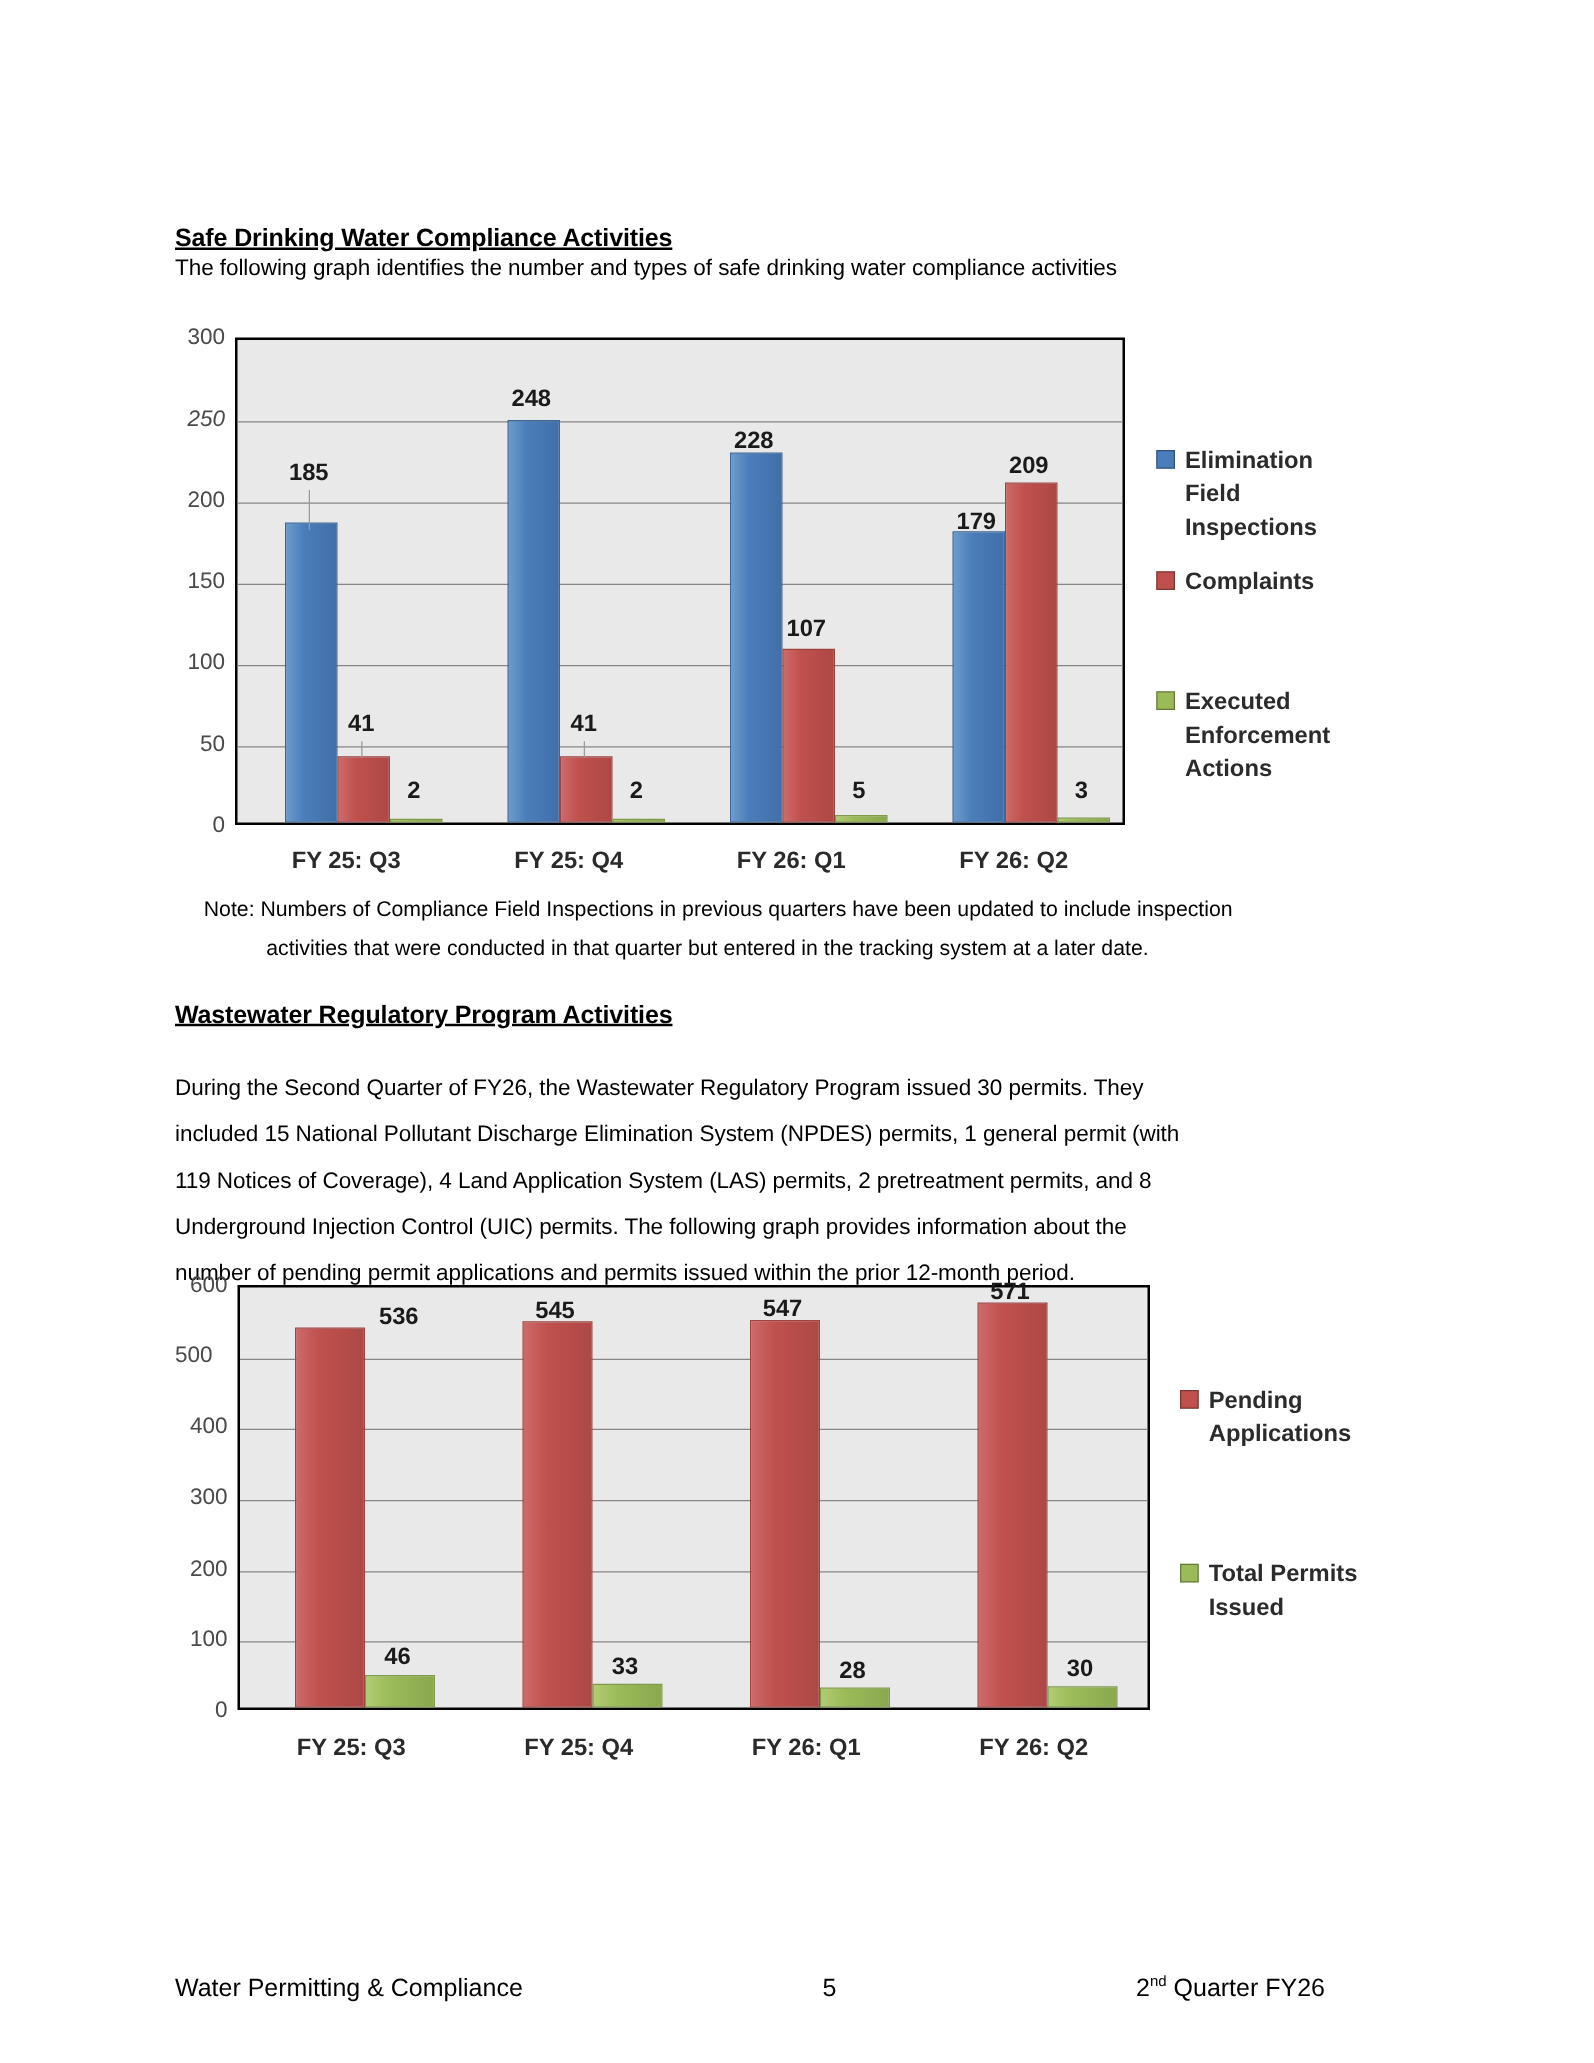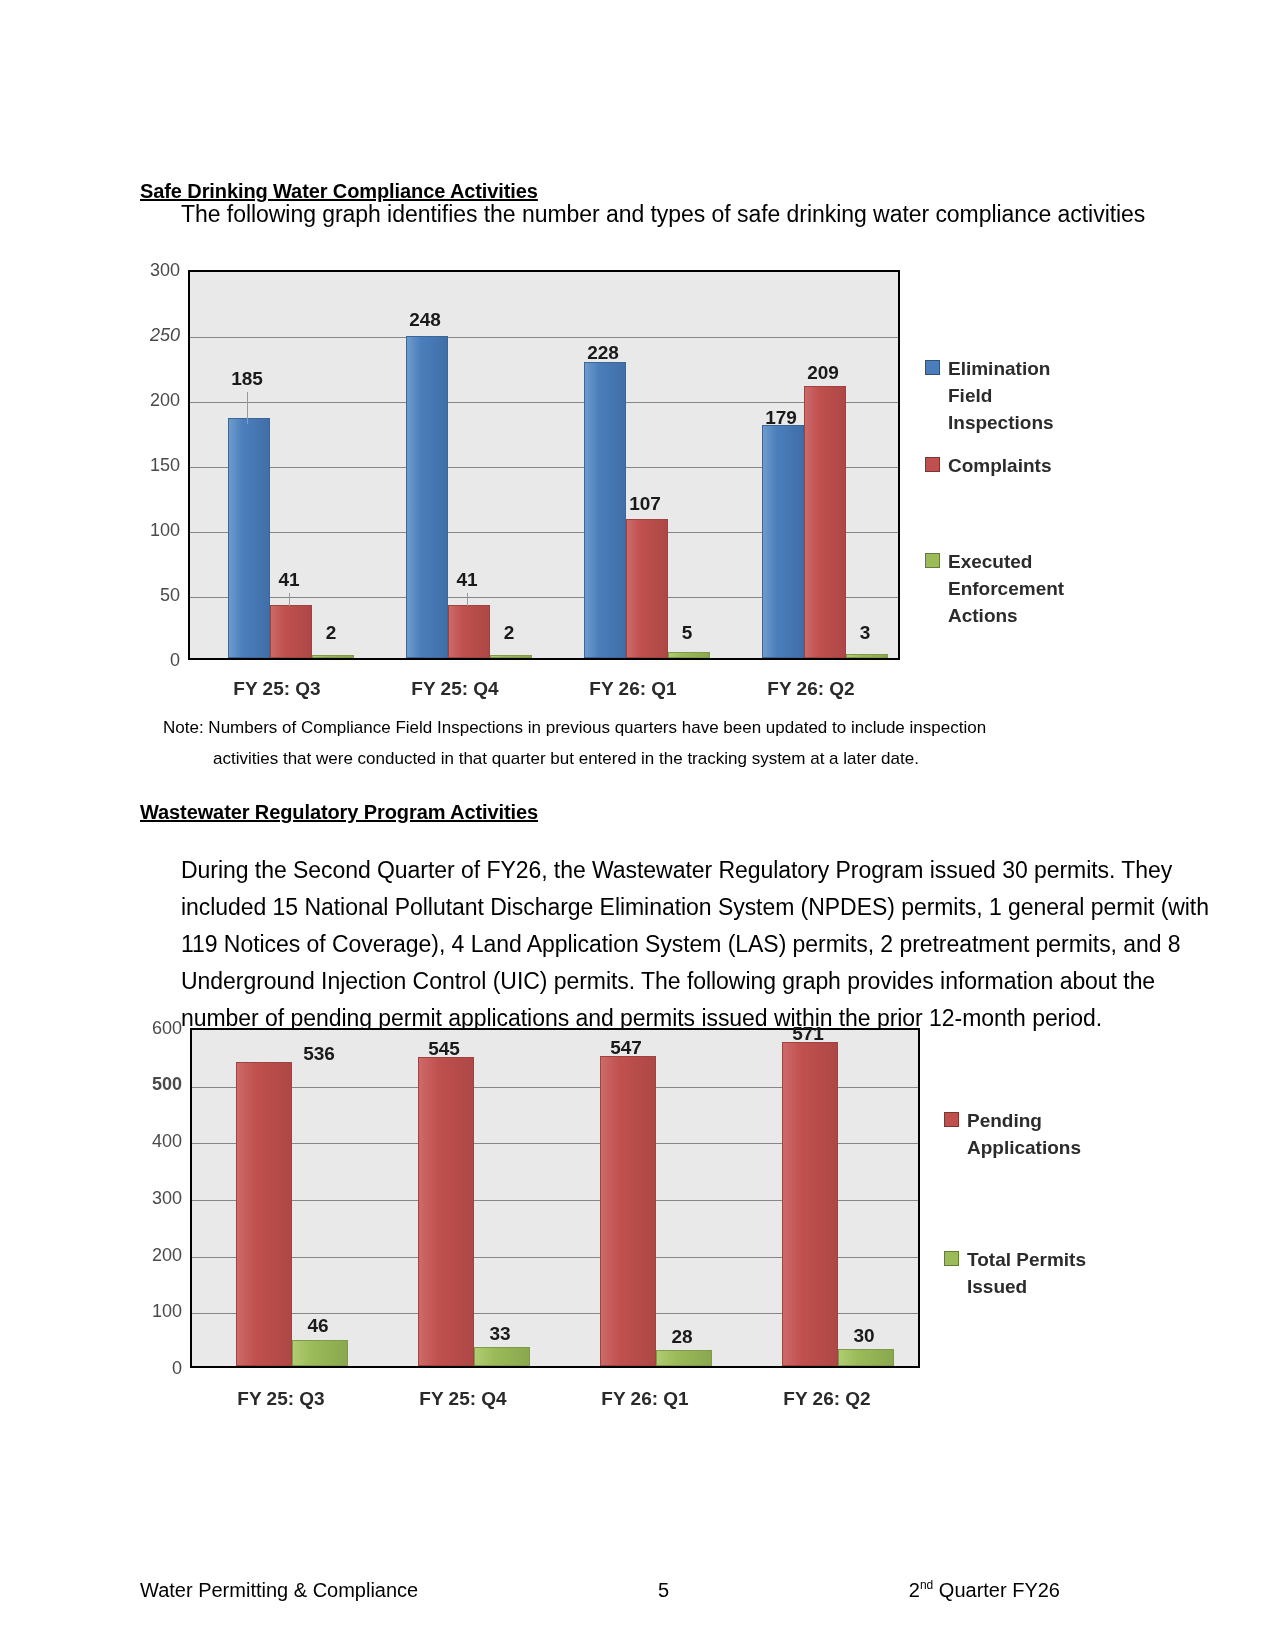--- a/index.html
+++ b/index.html
@@ -25,24 +25,23 @@
   .section-heading {
     position: absolute;
     font-size: 20px;
     font-weight: bold;
     text-decoration: underline;
     letter-spacing: -0.1px;
     white-space: nowrap;
   }
   .body-para {
     position: absolute;
-    font-size: 23px;
+    font-size: 18px;
     line-height: 37px;
     letter-spacing: -0.05px;
-    margin-left: 41px;
   }
   .body-para div { white-space: nowrap; }
 
   .note-block {
     position: absolute;
     font-size: 17px;
     line-height: 31px;
   }
   .note-block div { white-space: nowrap; }
   .note-indent { padding-left: 50px; }
@@ -249,21 +248,21 @@
     <div>During the Second Quarter of FY26, the Wastewater Regulatory Program issued 30 permits.  They</div>
     <div>included 15 National Pollutant Discharge Elimination System (NPDES) permits, 1 general permit (with</div>
     <div>119 Notices of Coverage), 4 Land Application System (LAS) permits, 2 pretreatment permits, and 8</div>
     <div>Underground Injection Control (UIC) permits.  The following graph provides information about the</div>
     <div>number of pending permit applications and permits issued within the prior 12-month period.</div>
   </div>
 
   <div class="chart" style="left:0; top:0;">
 
     <div class="ytick" style="left:130px; top:1028px; width:52px;">600</div>
-    <div class="ytick" style="left:130px; top:1084px; width:52px;font-weight:bold;">500</div>
+    <div class="ytick" style="left:118px; top:1084px; width:52px;">500</div>
     <div class="ytick" style="left:130px; top:1141px; width:52px;">400</div>
     <div class="ytick" style="left:130px; top:1198px; width:52px;">300</div>
     <div class="ytick" style="left:130px; top:1255px; width:52px;">200</div>
     <div class="ytick" style="left:130px; top:1311px; width:52px;">100</div>
     <div class="ytick" style="left:130px; top:1368px; width:52px;">0</div>
 
     <div class="plot-frame" style="left:190px; top:1028px; width:730px; height:340px;">
       <div class="gridline" style="top:56.7px;"></div>
       <div class="gridline" style="top:113.3px;"></div>
       <div class="gridline" style="top:170px;"></div>

